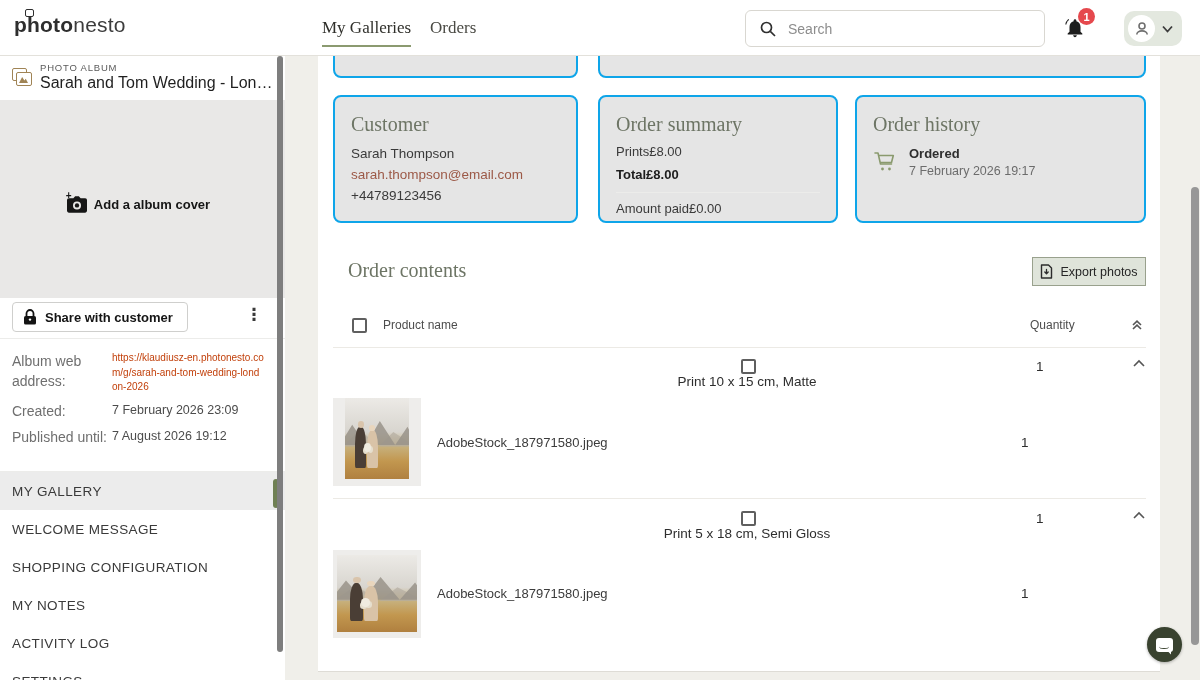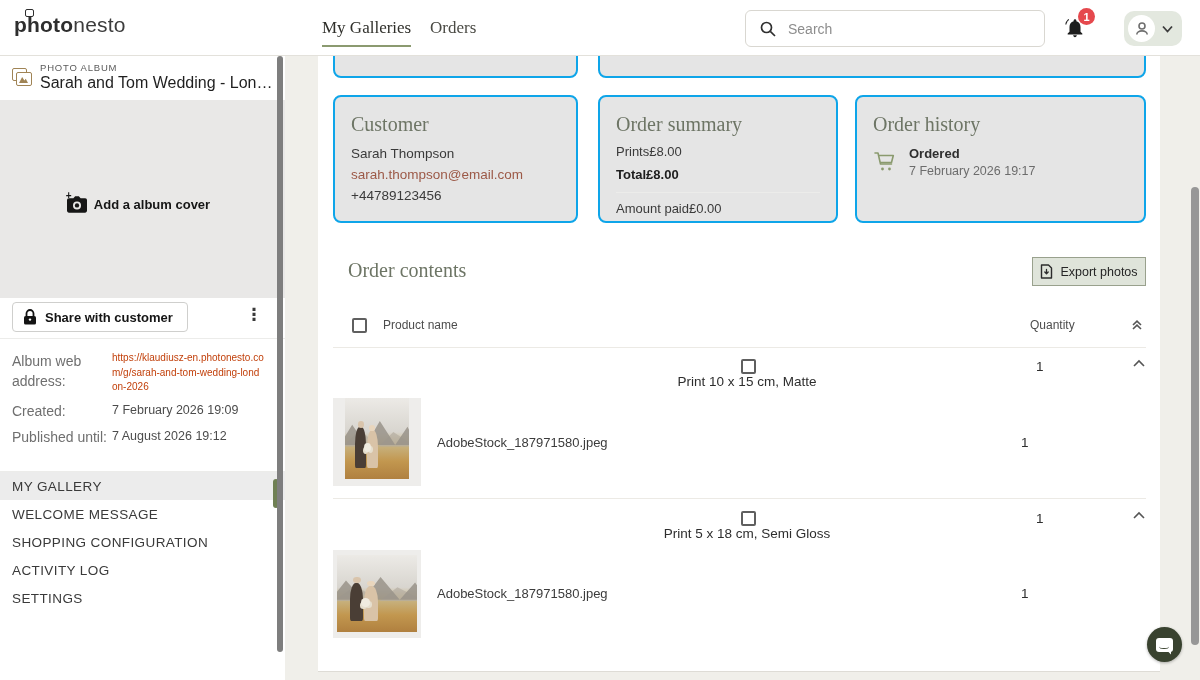--- a/index.html
+++ b/index.html
@@ -57,21 +57,21 @@
   .share-btn { position:absolute; left:12px; top:4px; height:30px; padding:0 14px 0 10px; border:1px solid #cfcfcd; border-radius:4px; background:#fff; display:flex; align-items:center; gap:8px; font-size:13px; font-weight:600; color:#141414; cursor:pointer; }
   .kebab { position:absolute; left:242px; top:3px; width:24px; height:28px; font-size:17px; color:#3a3a3a; text-align:center; line-height:28px; cursor:pointer; font-weight:700; }
 
   .info-sec { position:absolute; left:0; top:282px; width:285px; height:134px; border-top:1px solid #ececea; border-bottom:1px solid #ececea; background:#fff; padding:12px 12px 0 12px; }
   .info-row { display:flex; margin-bottom:6px; }
   .info-label { width:100px; font-size:14px; color:#6f6f6f; line-height:1.45; flex-shrink:0; }
   .info-value { font-size:12.5px; color:#4c4c4c; line-height:1.45; }
   .info-link { font-size:10px; color:#c2410c; line-height:1.45; word-break:break-all; width:152px; cursor:pointer; }
 
   .side-nav { position:absolute; left:0; top:416px; width:285px; }
-  .nav-item { height:28px; display:flex; align-items:center; padding-left:12px; font-size:13.5px; letter-spacing:.4px; color:#3a3a3a; cursor:pointer; background:#fff; }
+  .nav-item { height:38px; display:flex; align-items:center; padding-left:12px; font-size:13.5px; letter-spacing:.4px; color:#3a3a3a; cursor:pointer; background:#fff; }
   .nav-item.active { background:#ececec; }
 
   .side-scroll-green { position:absolute; left:273px; top:423px; width:6px; height:29px; background:#6f8054; border-radius:3px; }
   .side-scroll { position:absolute; left:277px; top:0; width:6px; height:596px; background:#7e7e7e; border-radius:3px; }
 
   
   .main { position:absolute; left:318px; top:56px; width:842px; height:616px; background:#fff; border-bottom:1px solid #dedcd6; overflow:hidden; z-index:3; }
   .card { position:absolute; background:#e5e5e5; border:2px solid #0ea5e9; border-radius:8px; }
   .pcardA { left:15px; top:-12px; width:245px; height:34px; }
   .pcardB { left:280px; top:-12px; width:548px; height:34px; }
@@ -204,32 +204,33 @@
       <div class="kebab">⋮</div>
     </div>
 
     <div class="info-sec">
       <div class="info-row">
         <div class="info-label">Album web address:</div>
         <div class="info-link">https://klaudiusz-en.photonesto.com/g/sarah-and-tom-wedding-london-2026</div>
       </div>
       <div class="info-row">
         <div class="info-label">Created:</div>
-        <div class="info-value">7 February 2026 19:09</div>
+        <div class="info-value">7 February 2026 23:09</div>
       </div>
       <div class="info-row">
         <div class="info-label">Published until:</div>
         <div class="info-value">7 August 2026 19:12</div>
       </div>
     </div>
 
     <div class="side-nav">
       <div class="nav-item active">MY GALLERY</div>
       <div class="nav-item">WELCOME MESSAGE</div>
       <div class="nav-item">SHOPPING CONFIGURATION</div>
+      <div class="nav-item">MY NOTES</div>
       <div class="nav-item">ACTIVITY LOG</div>
       <div class="nav-item">SETTINGS</div>
     </div>
 
     <div class="side-scroll-green"></div>
     <div class="side-scroll"></div>
   </div>
 
   <div class="main">
     <div class="card pcardA"></div>

